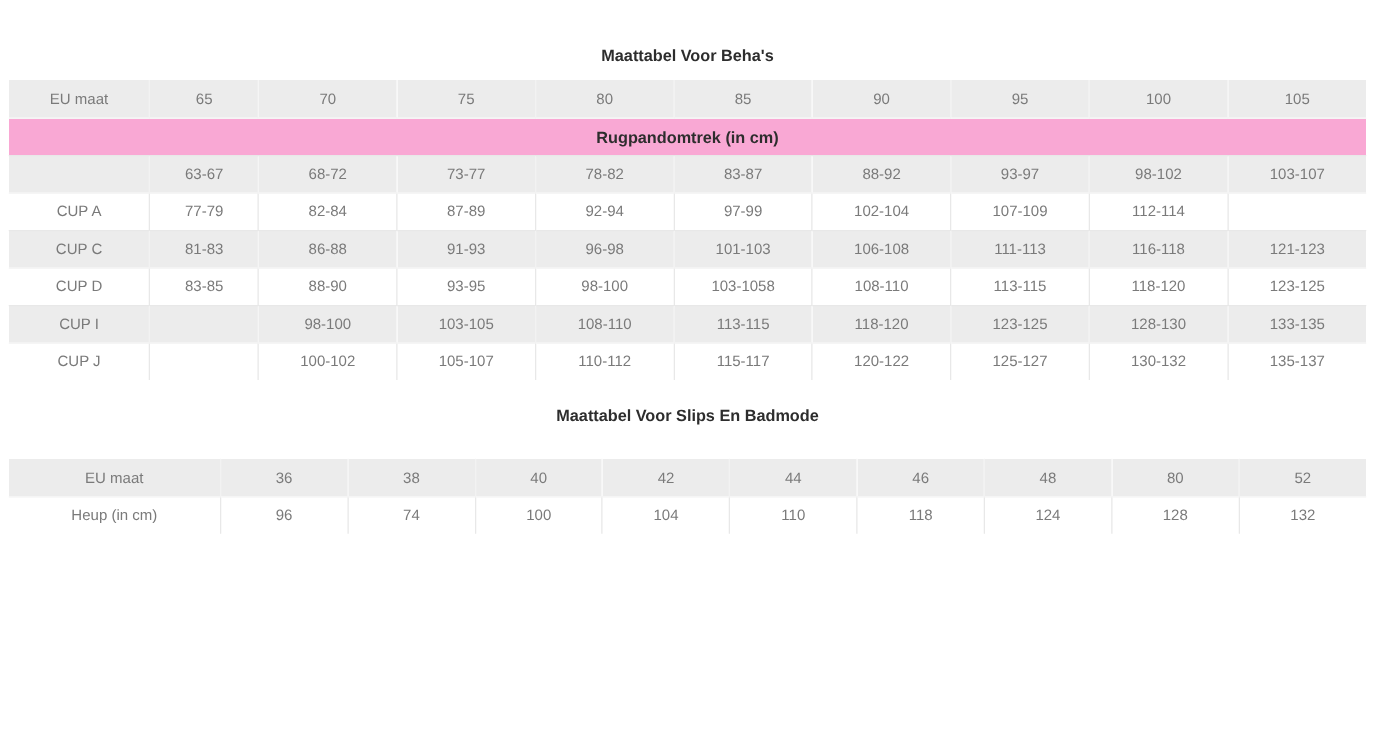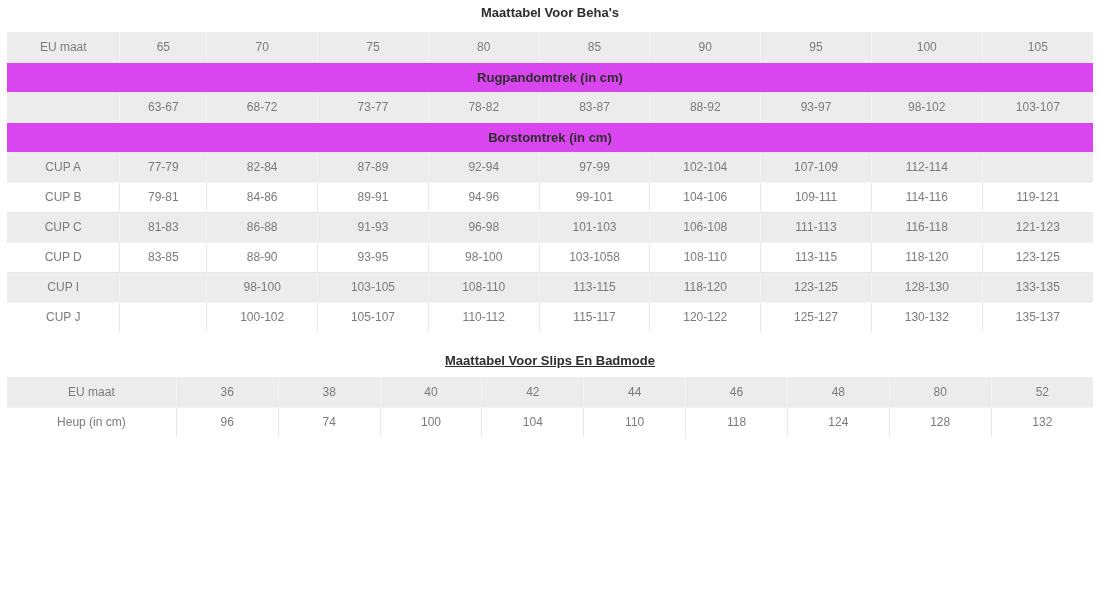--- a/index.html
+++ b/index.html
@@ -17,25 +17,25 @@
     font-size:12px;color:var(--text-gray);
     overflow:hidden;
   }
   .page{padding-top:5px;}
   .table-title{
     text-align:center;
     font-weight:bold;
     font-size:13px;
     color:var(--text-dark);
     margin-bottom:12px;
+    margin-top:32px;
   }
   .table-title.second{
     margin-top:21px;
-    margin-bottom:9px;
-    text-decoration:underline;
+    margin-bottom:27px;
   }
   table{
     width:1086px;
     margin:0 7px;
     border-collapse:collapse;
     border-style:hidden; 
     table-layout:fixed;
   }
   td{
     height:30px;
@@ -49,21 +49,21 @@
     white-space:nowrap;
   }
   tr:nth-child(odd) td{
     background:var(--row-gray);
     border-color:var(--border-on-gray);
   }
   td.section-cell{
     font-weight:bold;
     font-size:13px;
     color:var(--text-dark);
-    background:#d946ef;
+    background:#f9a8d4;
   }
   
   table.bra col.c-label{width:10.4%;}
   table.bra col.c-first{width:8.0%;}
   table.bra col.c-val{width:10.2%;}
   
   table.slip col.c-label{width:15.6%;}
   table.slip col.c-val{width:9.38%;}
 </style>
 </head>
@@ -108,45 +108,30 @@
           <td>68-72</td>
           <td>73-77</td>
           <td>78-82</td>
           <td>83-87</td>
           <td>88-92</td>
           <td>93-97</td>
           <td>98-102</td>
           <td>103-107</td>
         </tr>
         <tr>
-          <td colspan="10" class="section-cell">Borstomtrek (in cm)</td>
-        </tr>
-        <tr>
           <td>CUP A</td>
           <td>77-79</td>
           <td>82-84</td>
           <td>87-89</td>
           <td>92-94</td>
           <td>97-99</td>
           <td>102-104</td>
           <td>107-109</td>
           <td>112-114</td>
           <td></td>
-        </tr>
-        <tr>
-          <td>CUP B</td>
-          <td>79-81</td>
-          <td>84-86</td>
-          <td>89-91</td>
-          <td>94-96</td>
-          <td>99-101</td>
-          <td>104-106</td>
-          <td>109-111</td>
-          <td>114-116</td>
-          <td>119-121</td>
         </tr>
         <tr>
           <td>CUP C</td>
           <td>81-83</td>
           <td>86-88</td>
           <td>91-93</td>
           <td>96-98</td>
           <td>101-103</td>
           <td>106-108</td>
           <td>111-113</td>

